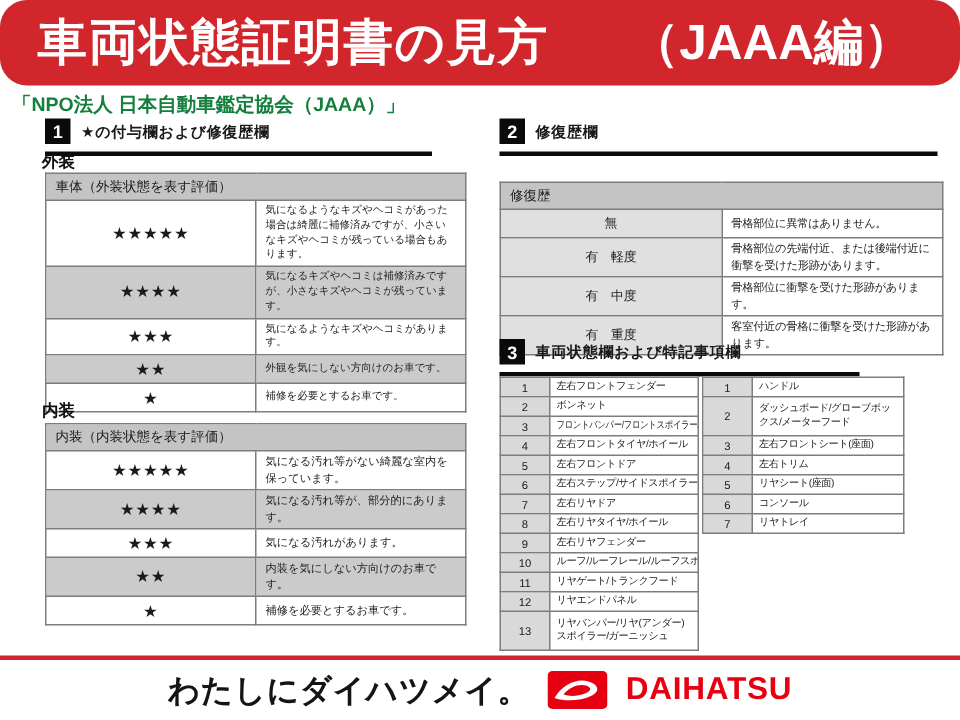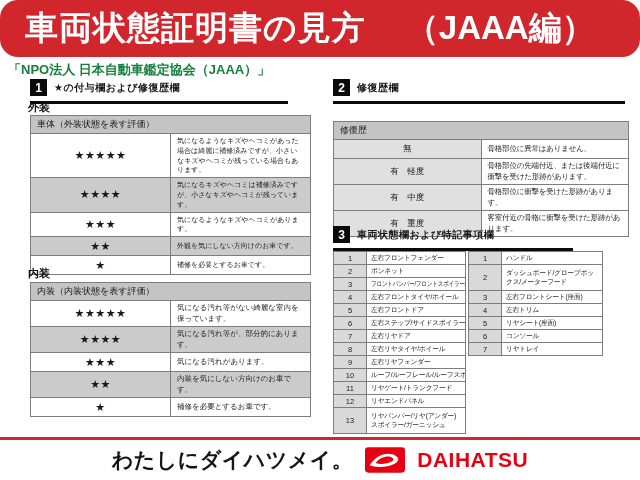--- a/index.html
+++ b/index.html
@@ -3,21 +3,21 @@
 <meta charset="utf-8">
 <style>
   * { margin:0; padding:0; box-sizing:border-box; }
   html,body { background:#ffffff; }
   body { font-family:"Liberation Sans","DejaVu Sans",sans-serif; color:#1a1a1a; }
   .page { position:relative; width:640px; height:480px; background:#fff; overflow:hidden; }
 
   
   .header { position:absolute; left:0; top:0; width:640px; height:57px; background:#d2262d; display:flex; align-items:center;border-radius:18px; }
   .header .title { margin-left:25px; font-size:33px; font-weight:bold; color:#fff; letter-spacing:1px; white-space:nowrap; }
-  .header .edition { margin-left:40px; font-size:33px; font-weight:bold; color:#fff; white-space:nowrap; }
+  .header .edition { margin-left:54px; font-size:33px; font-weight:bold; color:#fff; white-space:nowrap; }
 
   .npo { position:absolute; left:8px; top:61px; font-size:13px; font-weight:600; color:#15803d; white-space:nowrap; }
 
   
   .sec { position:absolute; display:flex; align-items:center; gap:7px; border-bottom:3px solid #0a0a0a; padding-bottom:5px; }
   .sec-num { width:17px; height:17px; background:#0a0a0a; color:#fff; font-size:12px; font-weight:bold; display:flex; align-items:center; justify-content:center; flex:0 0 17px; }
   .sec-title { font-size:10px; font-weight:bold; white-space:nowrap; letter-spacing:0.5px; }
   .sec1 { left:30px; top:79px; width:258px; }
   .sec2 { left:333px; top:79px; width:292px; }
   .sec3 { left:333px; top:226px; width:240px; }

